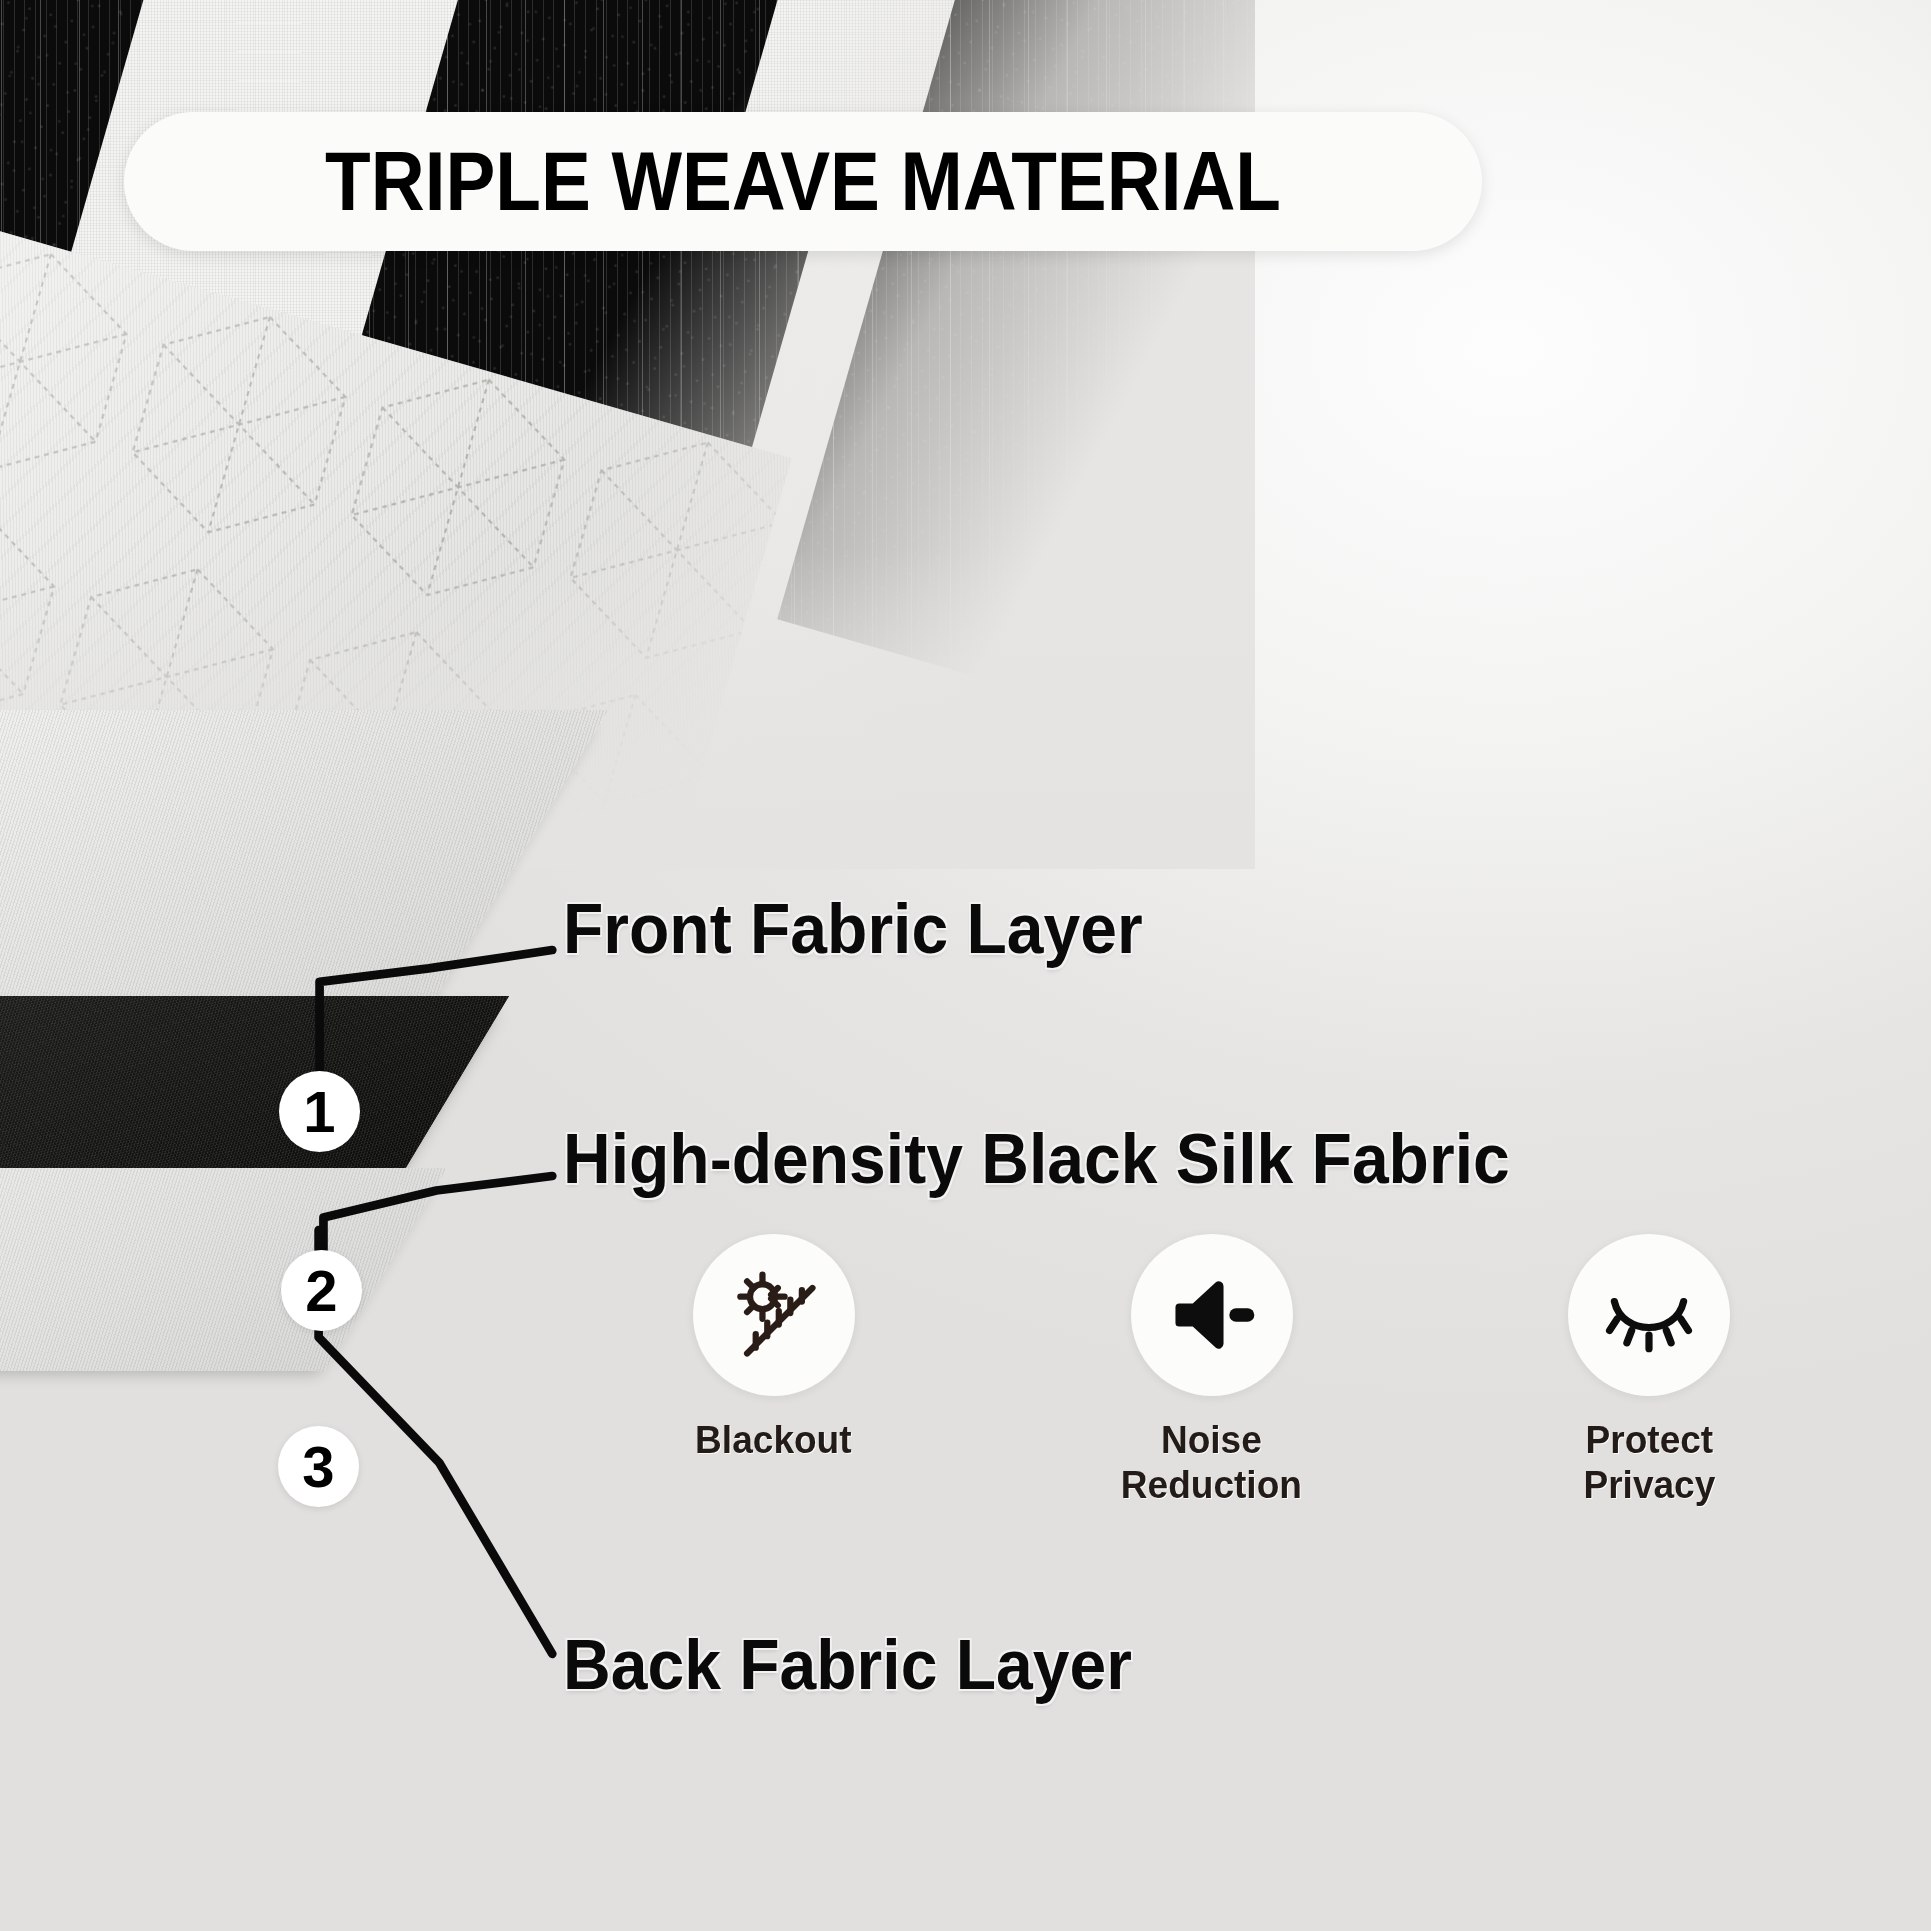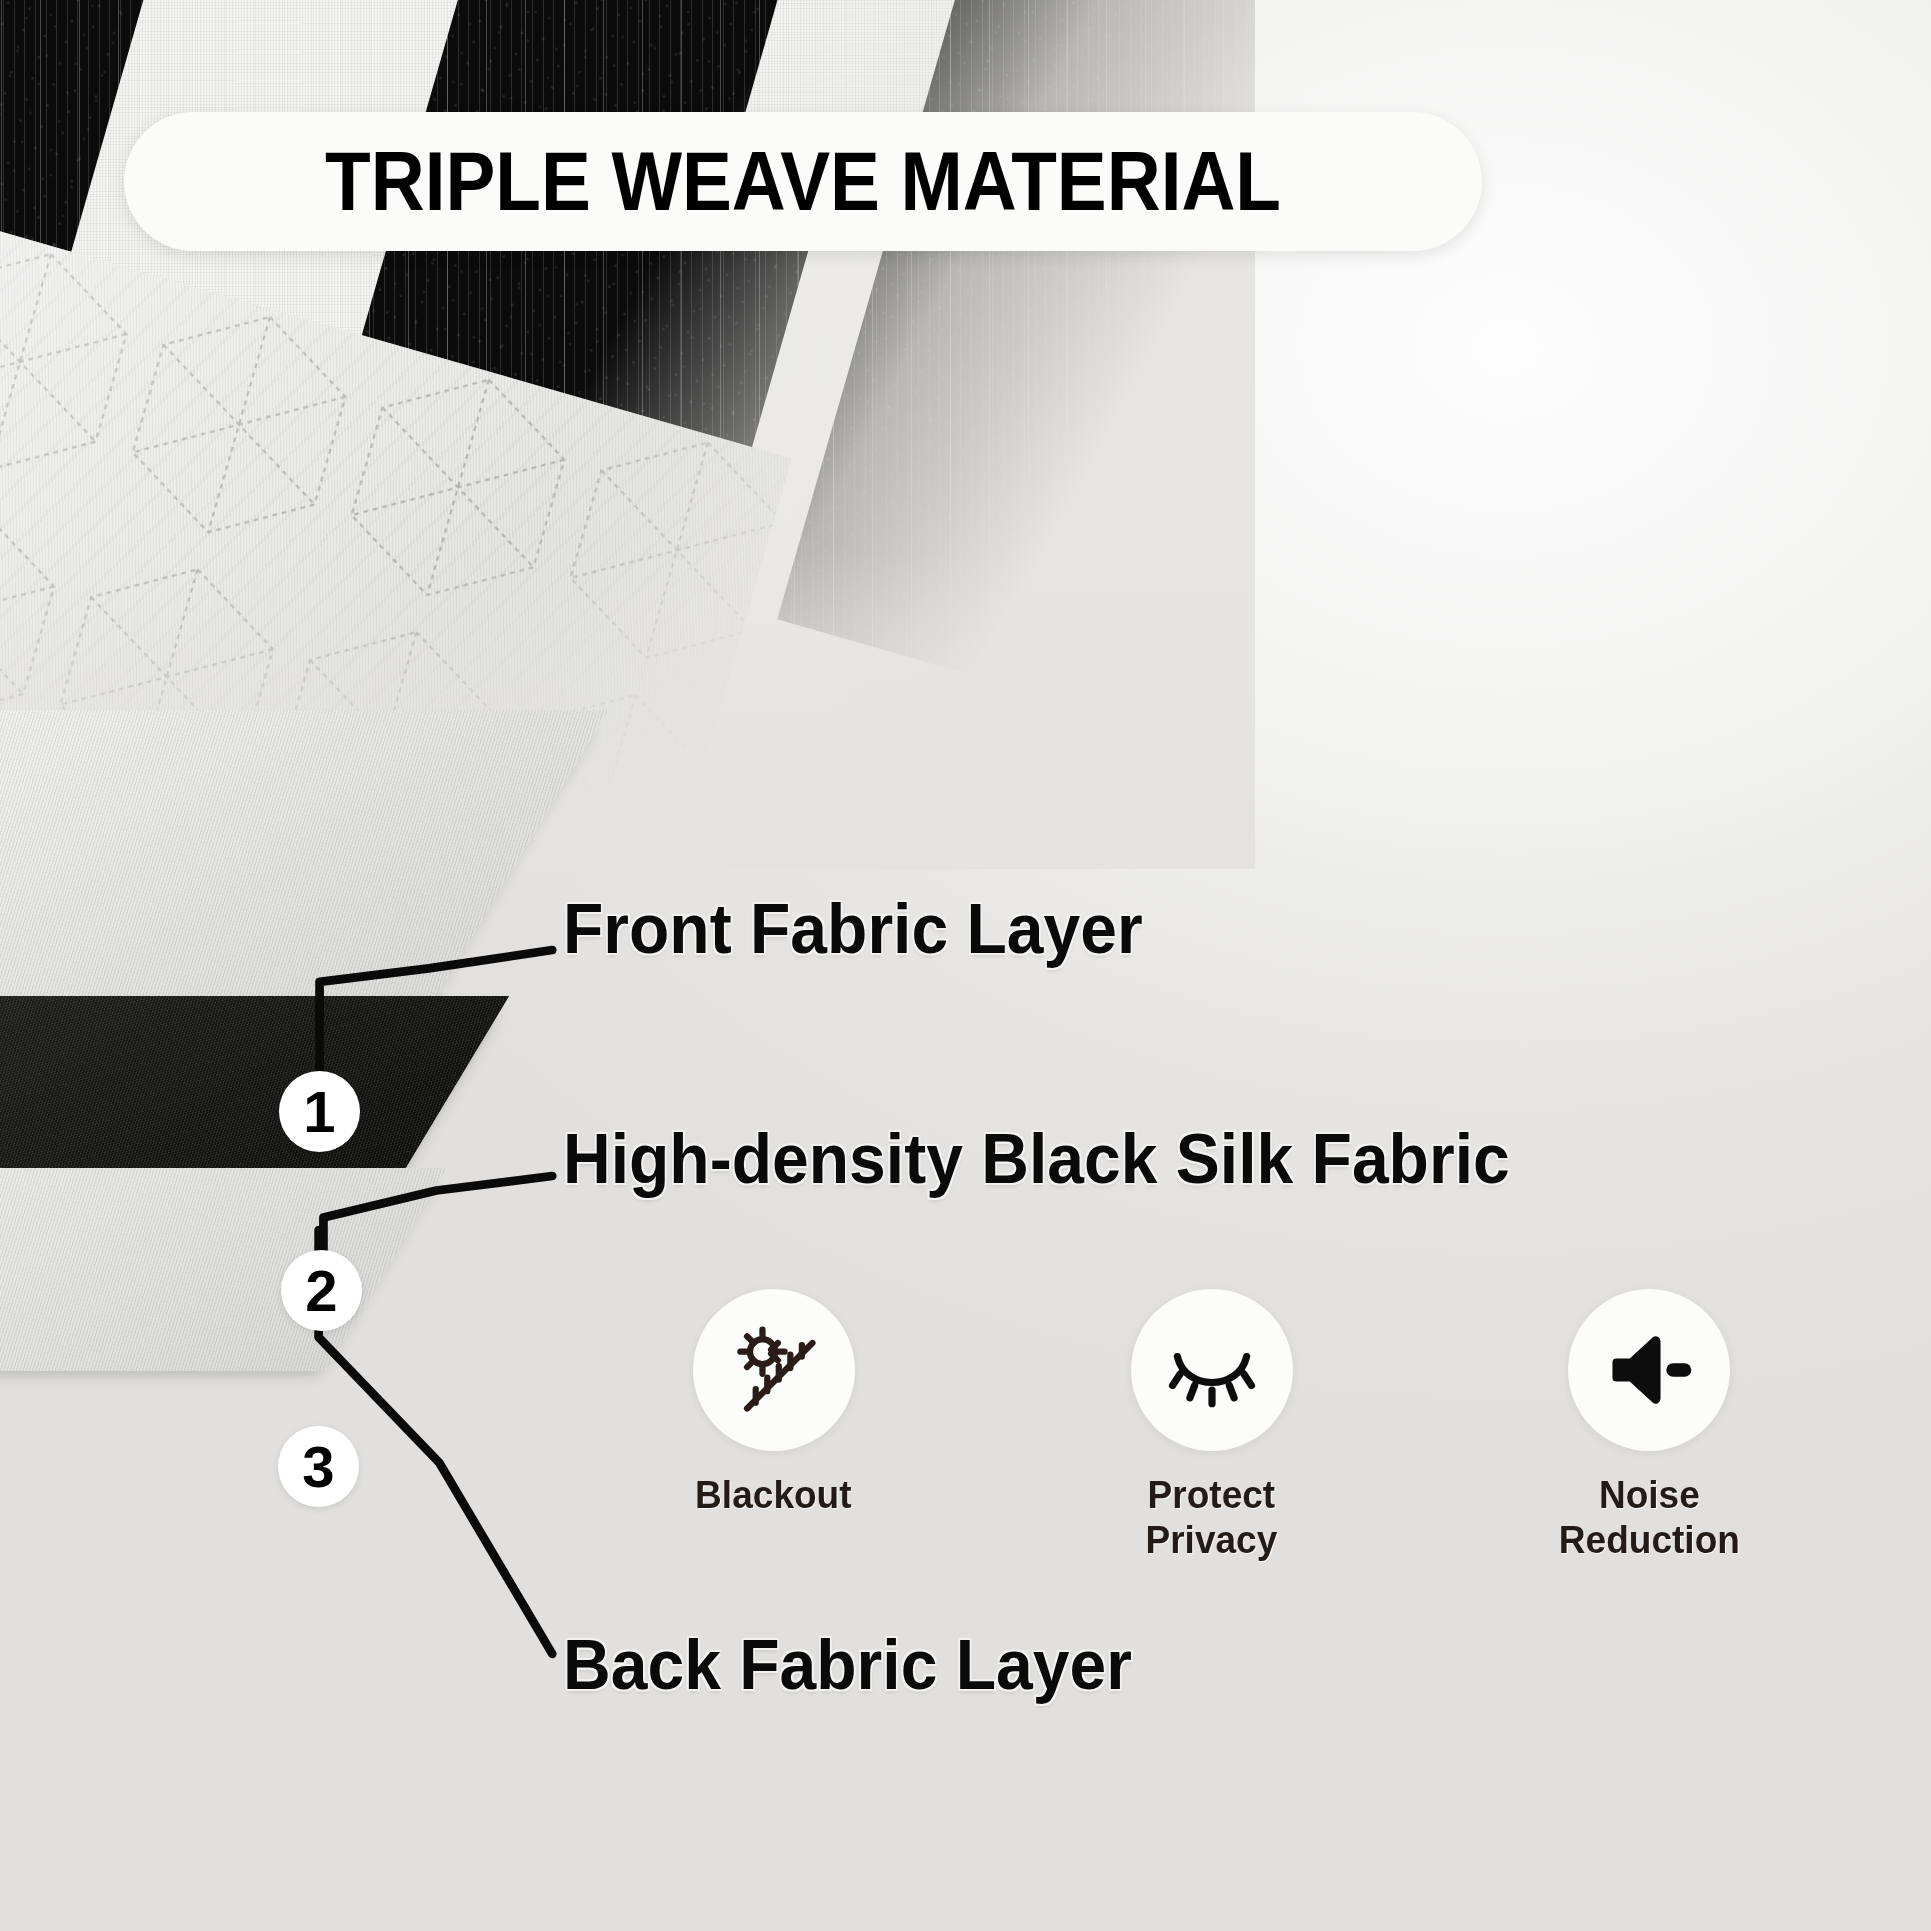--- a/index.html
+++ b/index.html
@@ -212,21 +212,21 @@
     transform-origin: 0 50%;
   }
   .callout-1 { left: 563px; top: 888px; font-size: 71px; }
   .callout-2 { left: 563px; top: 1118px; font-size: 71px; }
   .callout-3 { left: 563px; top: 1624px; font-size: 71px; }
 
   
   .features {
     position: absolute;
     left: 555px;
-    top: 1289px;
+    top: 1234px;
     width: 1313px;
     display: flex;
     z-index: 32;
   }
   .feature {
     flex: 1 1 0;
     display: flex;
     flex-direction: column;
     align-items: center;
   }
@@ -353,47 +353,47 @@
       </div>
       <div class="feature-label">
         <div>Blackout</div>
       </div>
     </div>
 
 
     <div class="feature">
       <div class="feature-circle">
         <svg width="100" height="100" viewBox="0 0 104 104">
+          <g fill="#0d0d0d">
+            <path d="M18 40 L32 40 L56 18 a5 5 0 0 1 8 4 L64 82 a5 5 0 0 1 -8 4 L32 64 L18 64 a4 4 0 0 1 -4 -4 L14 44 a4 4 0 0 1 4 -4 Z"></path>
+            <rect x="70" y="45" width="26" height="14" rx="7"></rect>
+          </g>
+        </svg>
+      </div>
+      <div class="feature-label">
+        <div>Noise</div>
+        <div>Reduction</div>
+      </div>
+    </div>
+
+    <div class="feature">
+      <div class="feature-circle">
+        <svg width="100" height="100" viewBox="0 0 104 104">
           <g stroke="#0d0d0d" stroke-width="7.5" stroke-linecap="round" fill="none">
             <path d="M16 38 C24 74, 80 74, 88 38"></path>
             <path d="M19 56 L11 68"></path>
             <path d="M34 68 L29 81"></path>
             <path d="M52 73 L52 87"></path>
             <path d="M70 68 L75 81"></path>
             <path d="M85 56 L93 68"></path>
           </g>
         </svg>
       </div>
       <div class="feature-label">
         <div>Protect</div>
         <div>Privacy</div>
       </div>
     </div>
 
-    <div class="feature">
-      <div class="feature-circle">
-        <svg width="100" height="100" viewBox="0 0 104 104">
-          <g fill="#0d0d0d">
-            <path d="M18 40 L32 40 L56 18 a5 5 0 0 1 8 4 L64 82 a5 5 0 0 1 -8 4 L32 64 L18 64 a4 4 0 0 1 -4 -4 L14 44 a4 4 0 0 1 4 -4 Z"></path>
-            <rect x="70" y="45" width="26" height="14" rx="7"></rect>
-          </g>
-        </svg>
-      </div>
-      <div class="feature-label">
-        <div>Noise</div>
-        <div>Reduction</div>
-      </div>
-    </div>
-
   </div>
 
 </div>
 
 
 </body></html>

